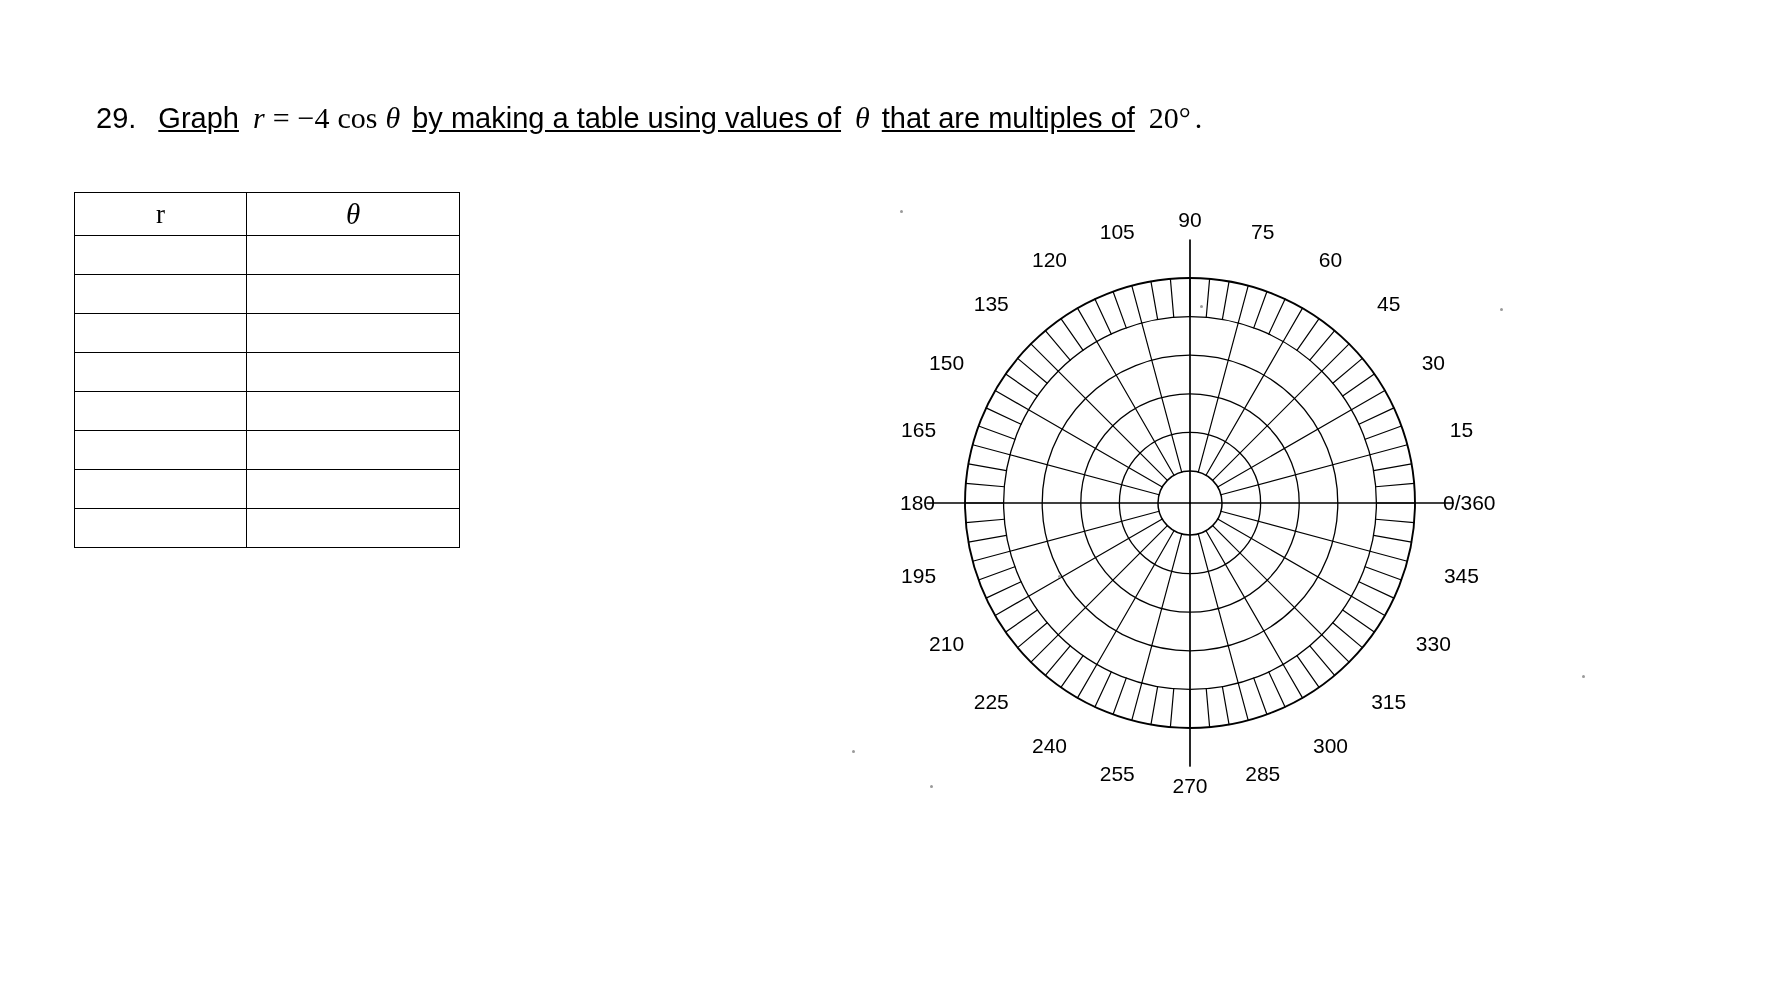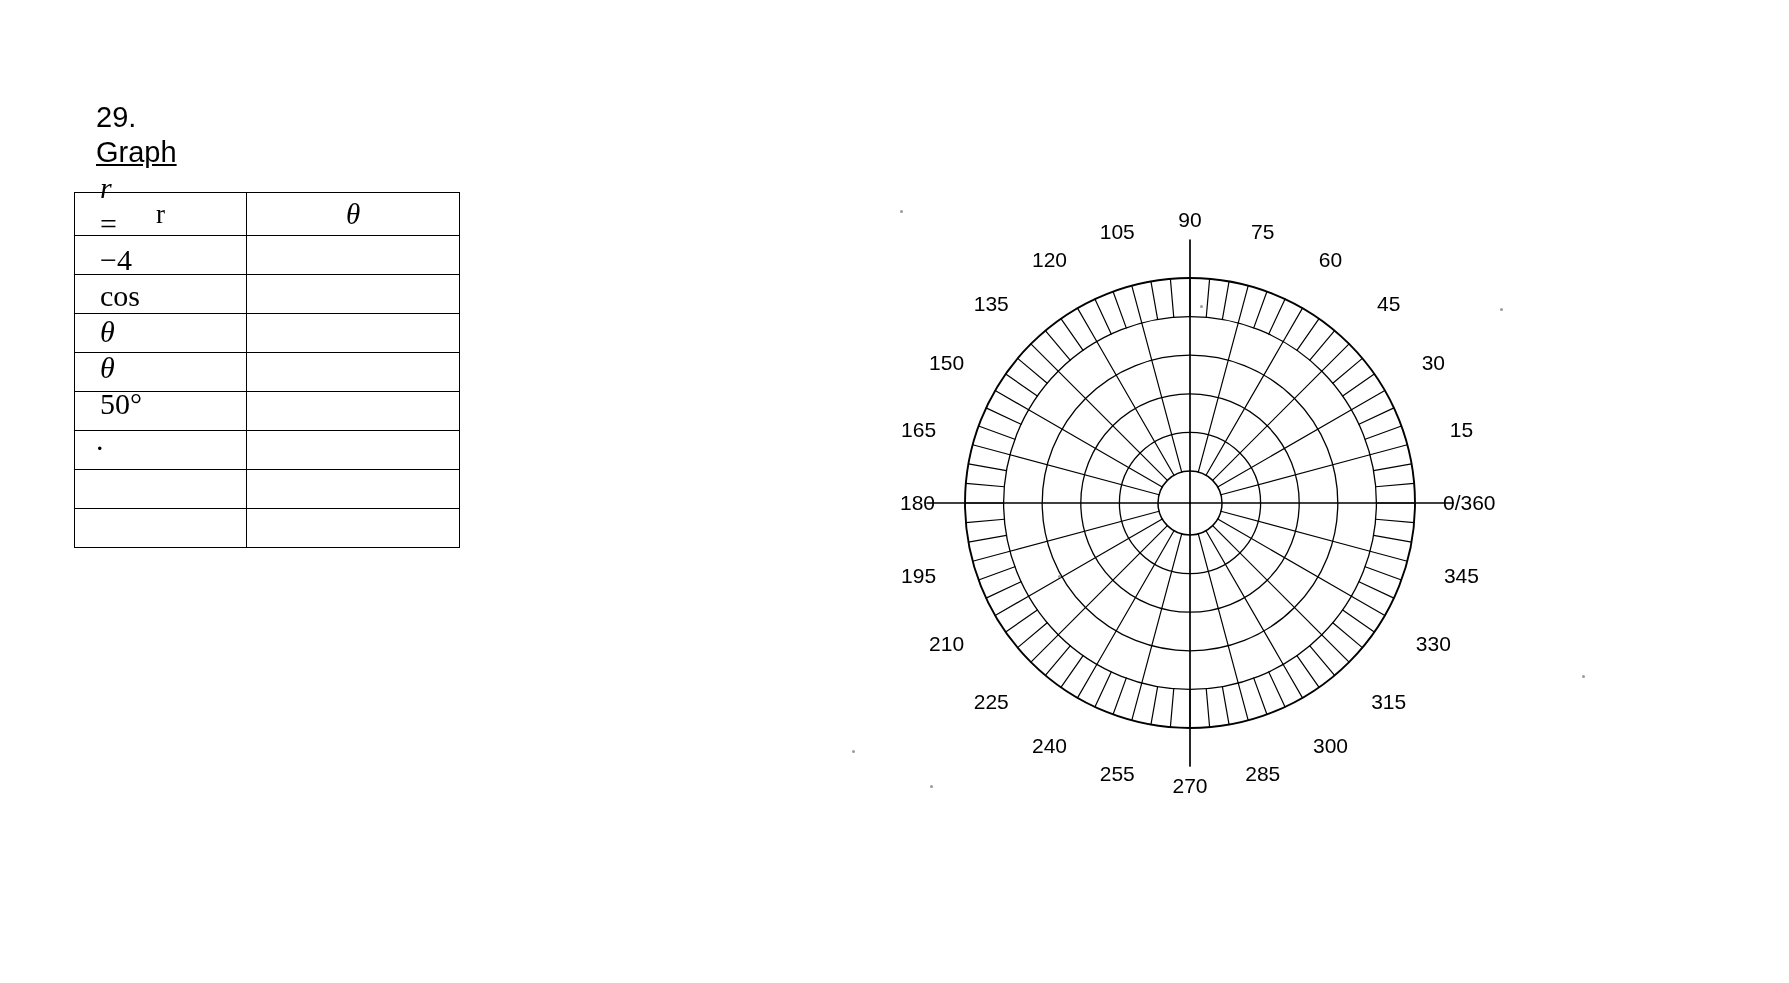--- a/index.html
+++ b/index.html
@@ -18,22 +18,21 @@
 
   
   #problem-statement {
     position: absolute;
     left: 96px;
     top: 100px;
     font-size: 29px;
     line-height: 1.2;
     white-space: nowrap;
     display: flex;
-    align-items: flex-start;
-    flex-direction: column;
+    align-items: center;
   }
   #problem-statement .pnum {
     margin-right: 22px;
     font-weight: 500;
   }
   #problem-statement .word {
     margin-right: 10px;
     text-decoration: underline;
   }
   .mathit {
@@ -103,22 +102,24 @@
 <body>
 
 <div id="problem-statement">
   <span class="pnum">29.</span>
   <span class="word">Graph</span>
   <span class="mathit eqpart">r</span>
   <span class="mathrm eqpart">=</span>
   <span class="mathrm eqpart">−4</span>
   <span class="mathrm eqpart">cos</span>
   <span class="mathit eqpart">θ</span>
+  <span class="word" style="margin-left:8px">by making a table using values of</span>
   <span class="mathit eqpart">θ</span>
-  <span class="mathrm eqpart">50°</span>
+  <span class="word" style="margin-left:8px">that are multiples of</span>
+  <span class="mathrm eqpart">20°</span>
   <span class="mathrm">.</span>
 </div>
 
 <table id="answer-table">
   <colgroup>
       <col class="c1">
       <col class="c2">
     </colgroup>
   <thead>
     <tr>

